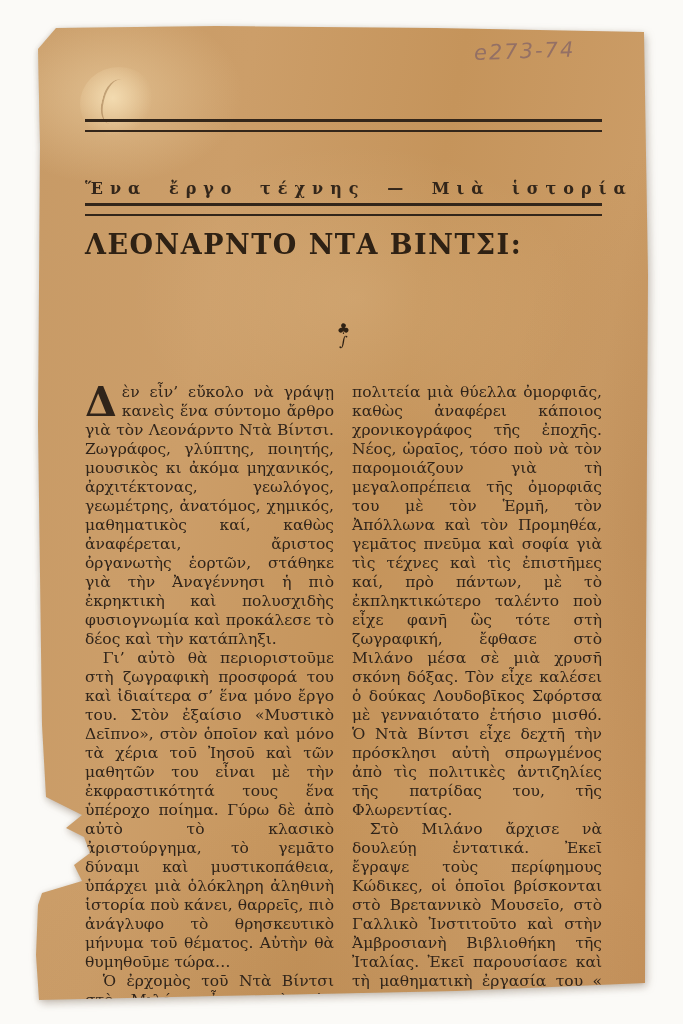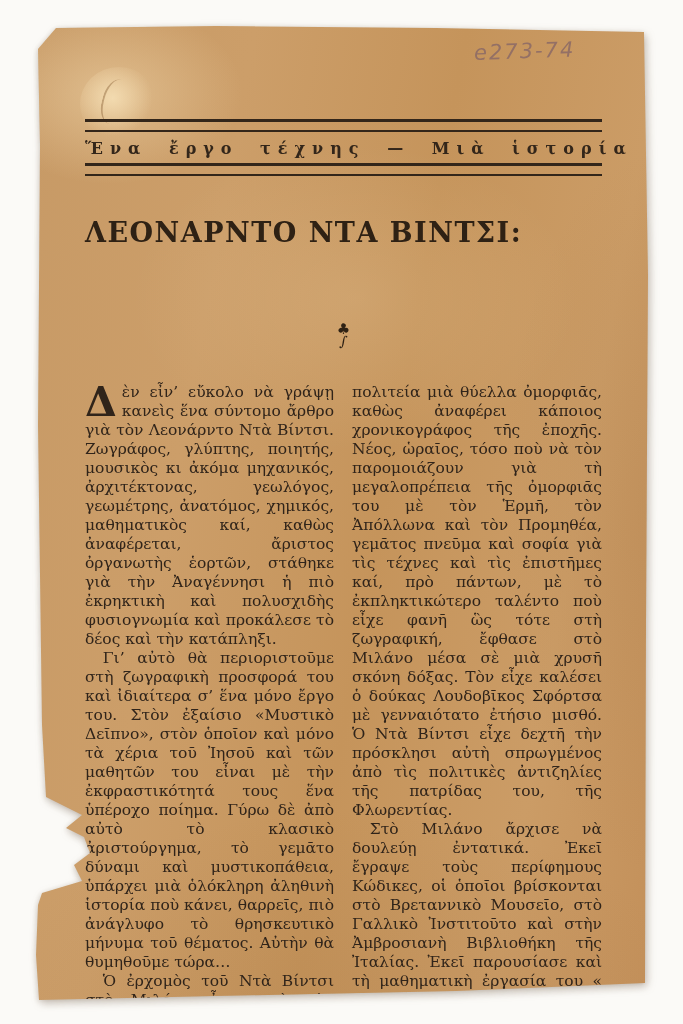--- a/index.html
+++ b/index.html
@@ -39,23 +39,23 @@
     border-left:2px solid rgba(140,100,58,.45);border-radius:50% 0 0 45%;transform:rotate(14deg);}
   .handwriting{
     position:absolute;left:438px;top:13px;width:170px;
     font-family:"DejaVu Sans", sans-serif;font-style:italic;
     font-size:21px;letter-spacing:2px;color:#8e6c66;transform:rotate(-2deg);opacity:.9;
   }
   .masthead{position:absolute;left:49px;top:94px;width:517px;}
   .double-rule{height:8px;border-top:3px solid #33261a;border-bottom:2px solid #33261a;}
   .strapline{
     text-align:center;font-weight:bold;font-size:16px;
-    letter-spacing:7px;word-spacing:9px;color:#33261a;padding:7px 0 5px 0;white-space:nowrap;
+    letter-spacing:7px;word-spacing:9px;color:#33261a;padding:7px 0 5px 0;white-space:nowrap;margin-top:40px;
   }
-  .title{position:absolute;left:49px;top:174px;font-size:27px;font-weight:bold;
+  .title{position:absolute;left:49px;top:186px;font-size:27px;font-weight:bold;
     letter-spacing:1.5px;color:#2e2114;}
   .subtitle{position:absolute;left:49px;top:242px;width:517px;text-align:center;
     font-size:22px;font-weight:bold;letter-spacing:7px;color:#2e2114;white-space:nowrap;}
   .fleuron{position:absolute;left:49px;top:297px;width:517px;text-align:center;
     color:#2e2114;line-height:1;}
   .fleuron .club{display:block;font-size:15px;}
   .fleuron .tail{display:block;font-size:14px;margin-top:-3px;transform:rotate(7deg);}
   .columns{position:absolute;left:49px;top:358px;width:517px;display:flex;gap:18px;}
   .col{text-align:justify;font-size:15.5px;line-height:19px;color:#30241a;}
   .col-left{width:249px;}

